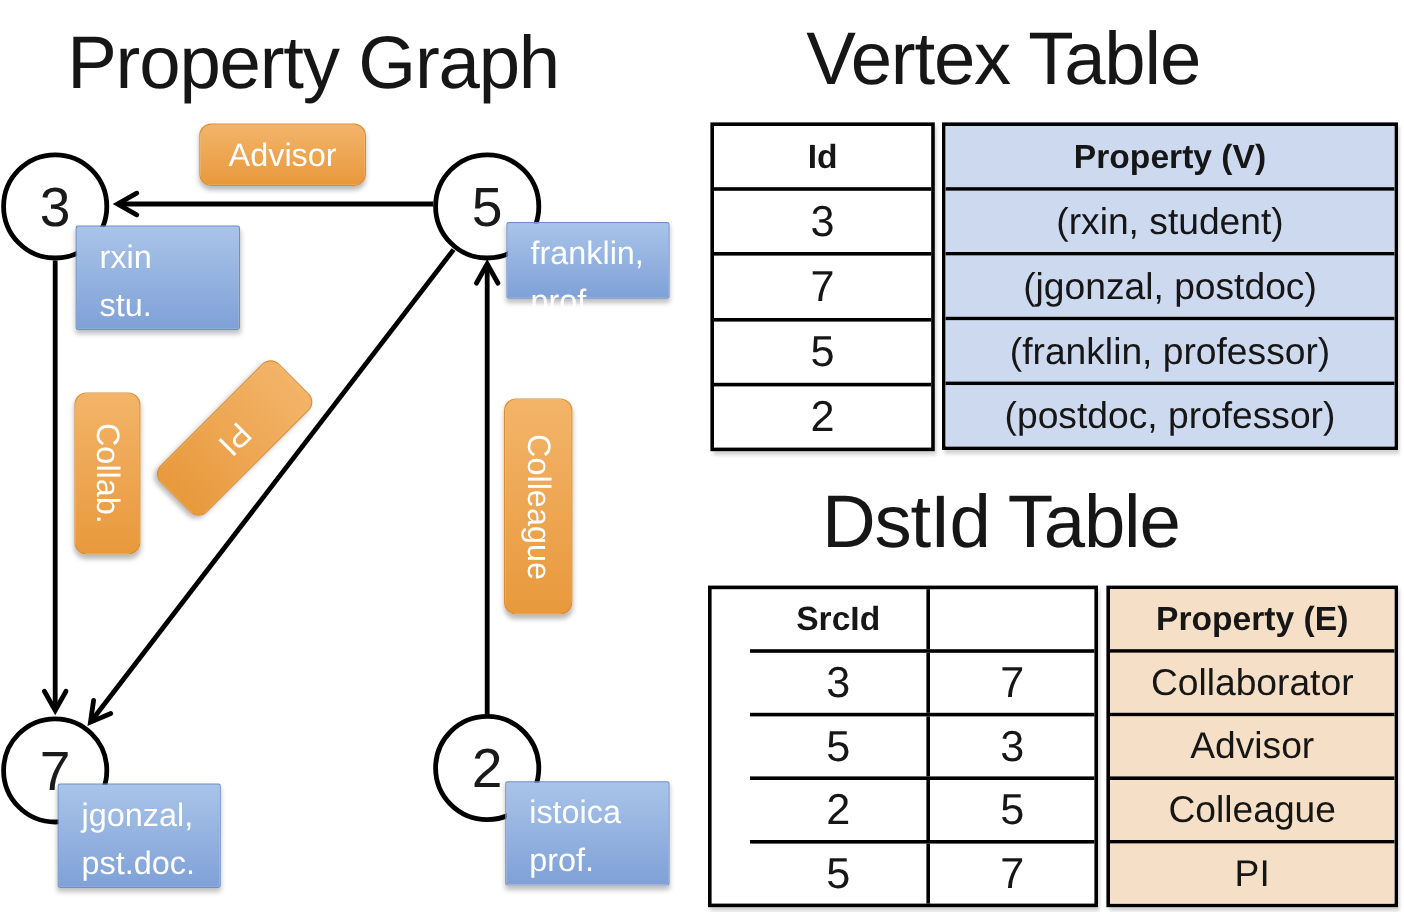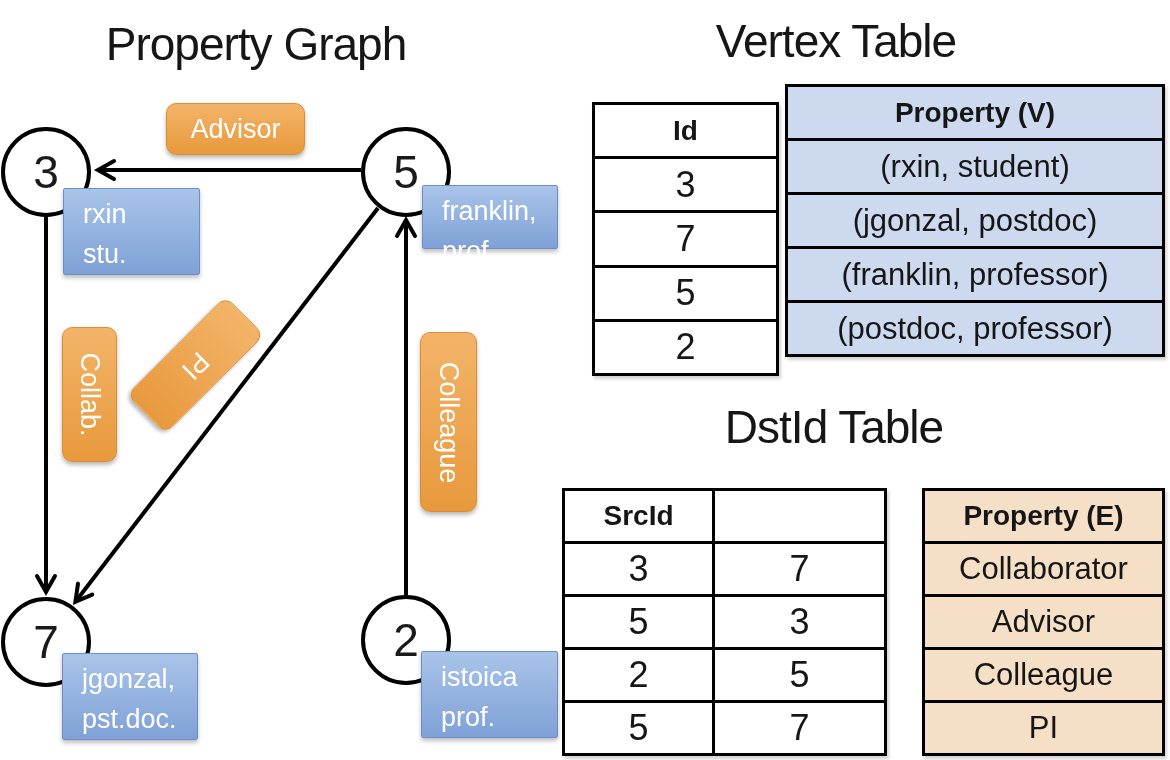--- a/index.html
+++ b/index.html
@@ -6,21 +6,21 @@
     --orange-top:#F3B469; --orange-bottom:#E8993C; --orange-border:#D98E33;
     --blue-top:#A9C4E9; --blue-bottom:#7FA1D7; --blue-border:#6D8FC6;
     --vertex-fill:#CDD9EE; --edge-fill:#F5DFC6; --ink:#111111;
   }
   html,body{margin:0;padding:0;background:#fff;}
   #stage{
     position:relative;width:1170px;height:760px;background:#ffffff;
     font-family:"Liberation Sans", sans-serif;overflow:hidden;color:var(--ink);
   }
   .title{
-    position:absolute;font-size:46px;letter-spacing:-1px;text-align:center;
+    position:absolute;font-size:62px;letter-spacing:-1px;text-align:center;
     white-space:nowrap;color:#161616;
   }
   
   #edge-svg{position:absolute;left:0;top:0;z-index:1;}
   .node{
     position:absolute;width:90px;height:90px;box-sizing:border-box;z-index:2;
     border:4px solid #000;border-radius:50%;background:#fff;
     display:flex;align-items:center;justify-content:center;
     font-size:46px;color:#1a1a1a;
   }
@@ -106,54 +106,54 @@
     </div>
 
     <div class="bbox" style="left:63px;top:188px;width:137px;height:87px;">
       <span>rxin</span>
       <span>stu.</span>
     </div>
     <div class="bbox" style="left:422px;top:185px;width:136px;height:64px;">
       <span>franklin,</span>
       <span>prof.</span>
     </div>
-    <div class="bbox" style="left:62px;top:653px;width:136px;height:87px;">
+    <div class="bbox" style="left:48px;top:653px;width:136px;height:87px;">
       <span>jgonzal,</span>
       <span>pst.doc.</span>
     </div>
     <div class="bbox" style="left:421px;top:651px;width:137px;height:87px;">
       <span>istoica</span>
       <span>prof.</span>
     </div>
   </div>
 
   <div>
     <div class="title" style="left:636px;top:14px;width:400px;">Vertex Table</div>
 
     <div class="tcol" style="left:592px;top:102px;width:187px;height:274px;text-align:center;">
       <div class="cell hdr">Id</div>
       <div class="cell">3</div>
       <div class="cell">7</div>
       <div class="cell">5</div>
       <div class="cell">2</div>
     </div>
 
-    <div class="tcol" style="left:785px;top:84px;width:380px;height:273px;">
+    <div class="tcol" style="left:785px;top:102px;width:380px;height:273px;">
       <div class="cell hdr fill-v">Property (V)</div>
       <div class="cell prop fill-v">(rxin, student)</div>
       <div class="cell prop fill-v">(jgonzal, postdoc)</div>
       <div class="cell prop fill-v">(franklin, professor)</div>
       <div class="cell prop fill-v">(postdoc, professor)</div>
     </div>
   </div>
 
   <div>
     <div class="title" style="left:634px;top:400px;width:400px;">DstId Table</div>
 
-    <div class="tcol" style="left:562px;top:488px;width:325px;height:268px;">
+    <div class="tcol" style="left:590px;top:488px;width:325px;height:268px;padding-left:32px;">
       <div class="duo-row">
         <div class="cell hdr left">SrcId</div>
       </div>
       <div class="duo-row">
         <div class="cell left">3</div>
         <div class="cell right">7</div>
       </div>
       <div class="duo-row">
         <div class="cell left">5</div>
         <div class="cell right">3</div>

